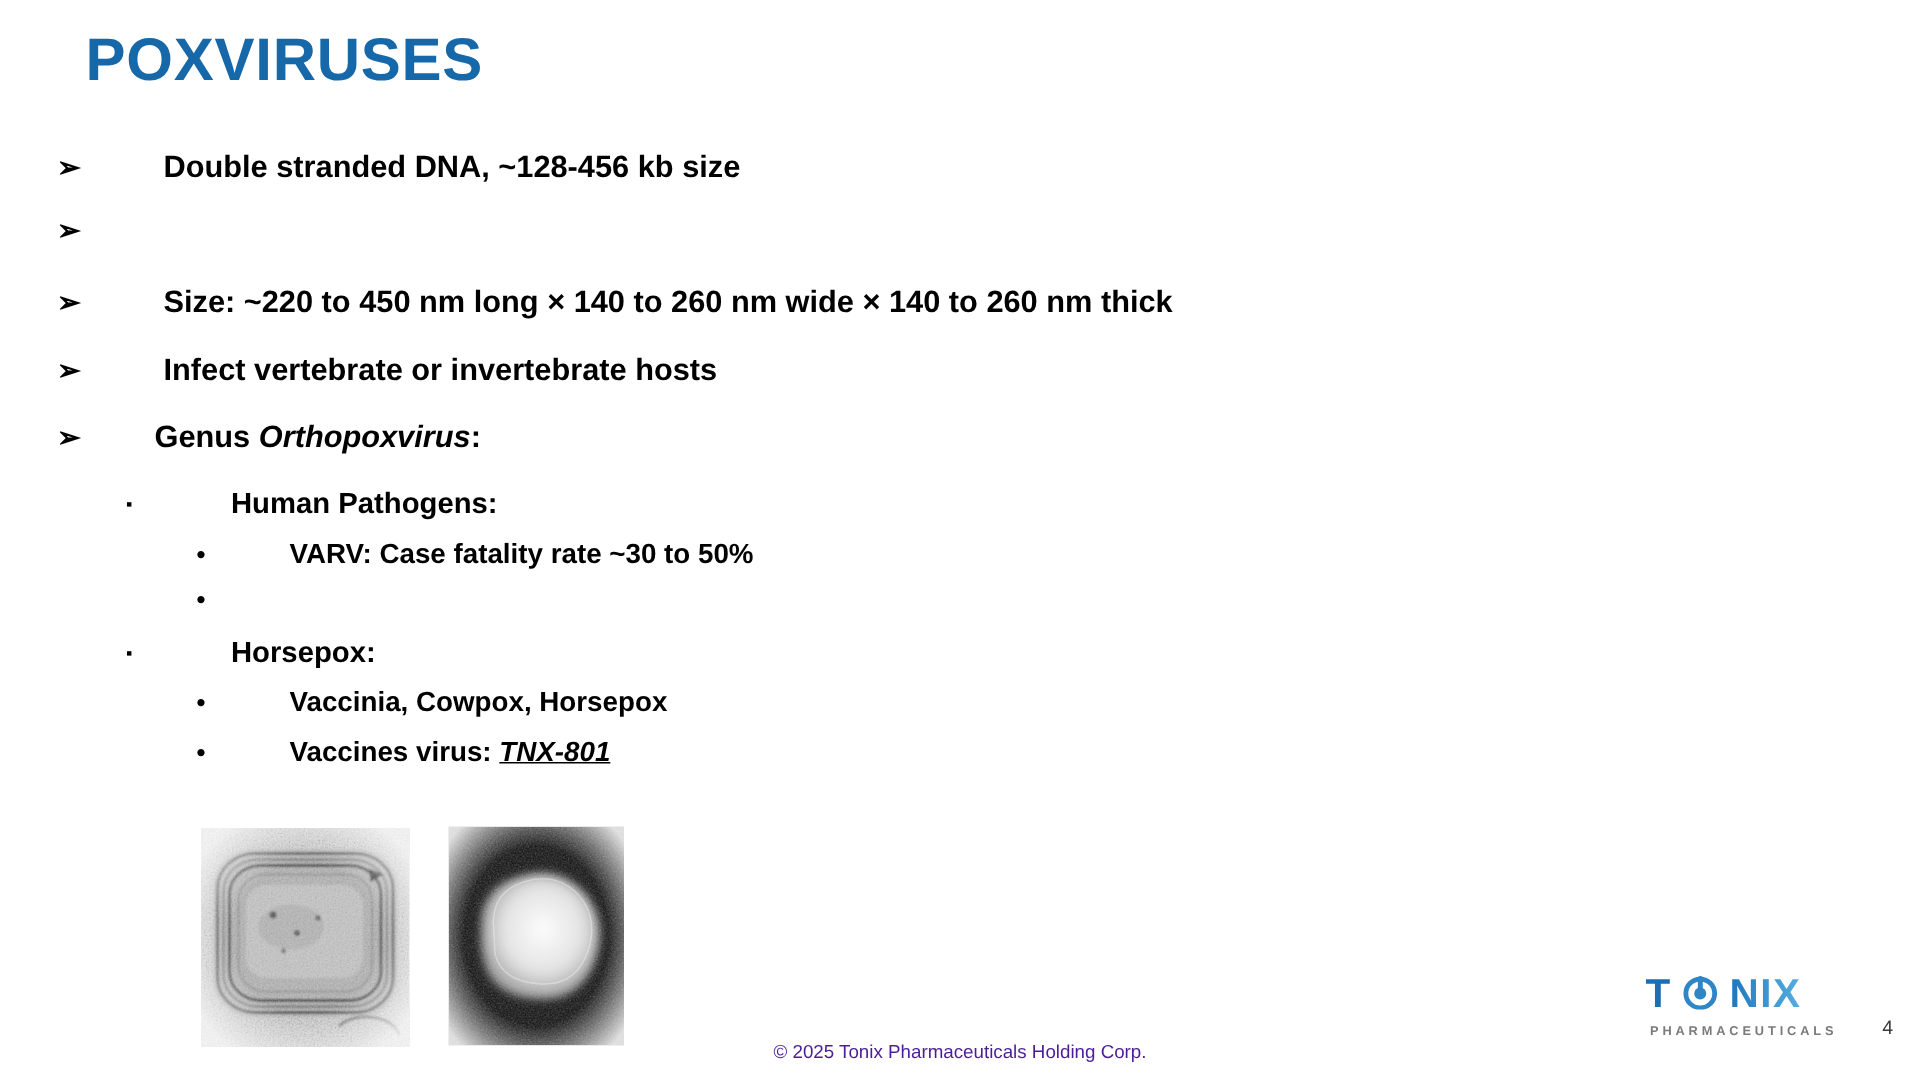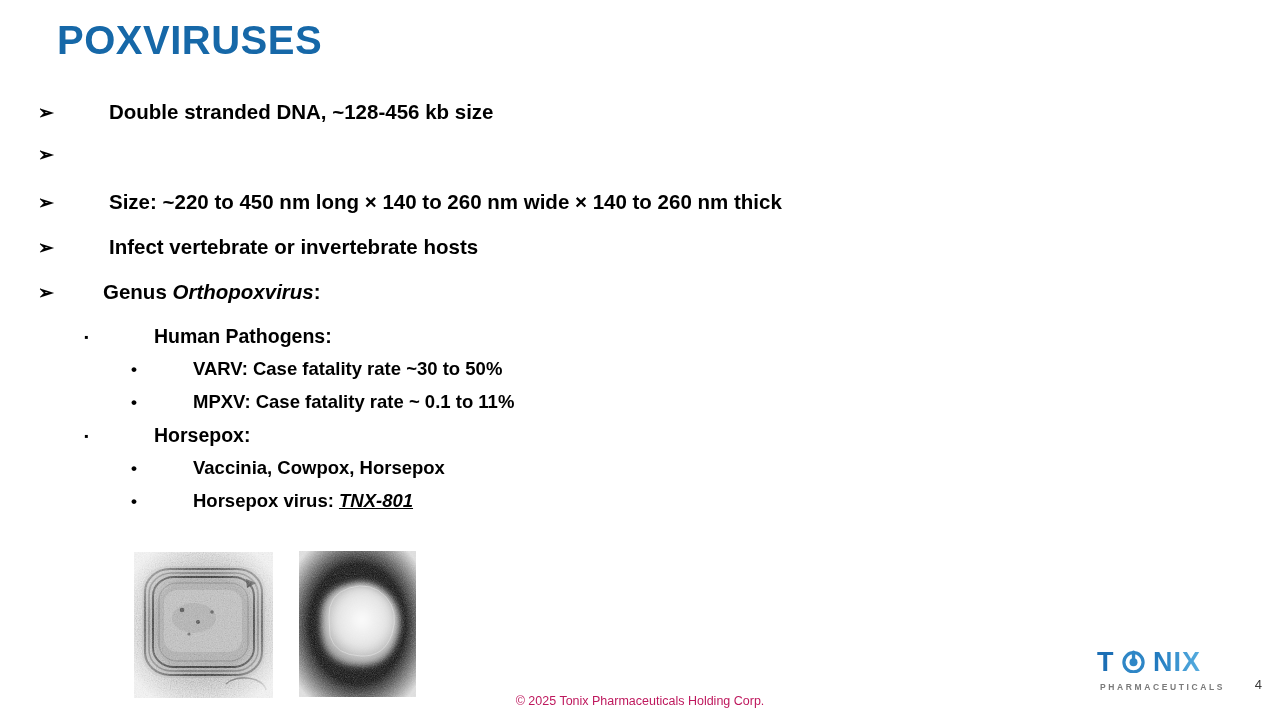--- a/index.html
+++ b/index.html
@@ -115,21 +115,21 @@
   .micrograph svg { display: block; width: 100%; height: 100%; }
 
   
   #footer-copyright {
     position: absolute;
     left: 0;
     top: 694px;
     width: 1280px;
     text-align: center;
     font-size: 12.5px;
-    color: #be185d;
+    color: #4c1d95;
   }
   #page-number {
     position: absolute;
     right: 18px;
     top: 677px;
     font-size: 13px;
     color: #3A3A3A;
   }
 
   
@@ -211,33 +211,32 @@
       <div class="bullet-row lvl2">
         <span class="marker">▪</span>
         <span class="btext">Human Pathogens:</span>
       </div>
       <div class="bullet-row lvl3">
         <span class="marker">•</span>
         <span class="btext">VARV: Case fatality rate ~30 to 50%</span>
       </div>
       <div class="bullet-row lvl3">
         <span class="marker">•</span>
-        <span class="btext">MPXV: Case fatality rate ~ 0.1 to 11%</span>
       </div>
       <div class="bullet-row lvl2">
         <span class="marker">▪</span>
         <span class="btext">Horsepox:</span>
       </div>
       <div class="bullet-row lvl3">
         <span class="marker">•</span>
         <span class="btext">Vaccinia, Cowpox, Horsepox</span>
       </div>
       <div class="bullet-row lvl3">
         <span class="marker">•</span>
-        <span class="btext"><span>Horsepox virus: </span><span class="ital-ul">TNX-801</span></span>
+        <span class="btext"><span>Vaccines virus: </span><span class="ital-ul">TNX-801</span></span>
       </div>
     </div>
 
   <div class="micrograph" id="micrograph-tem">
     <svg viewBox="0 0 139 146" preserveAspectRatio="none" aria-hidden="true">
       <defs>
         <filter id="temGrain" x="0" y="0" width="100%" height="100%">
           <feTurbulence type="fractalNoise" baseFrequency="0.85" numOctaves="4" seed="7" result="n"></feTurbulence>
           <feColorMatrix in="n" type="saturate" values="0"></feColorMatrix>
           <feComponentTransfer>

